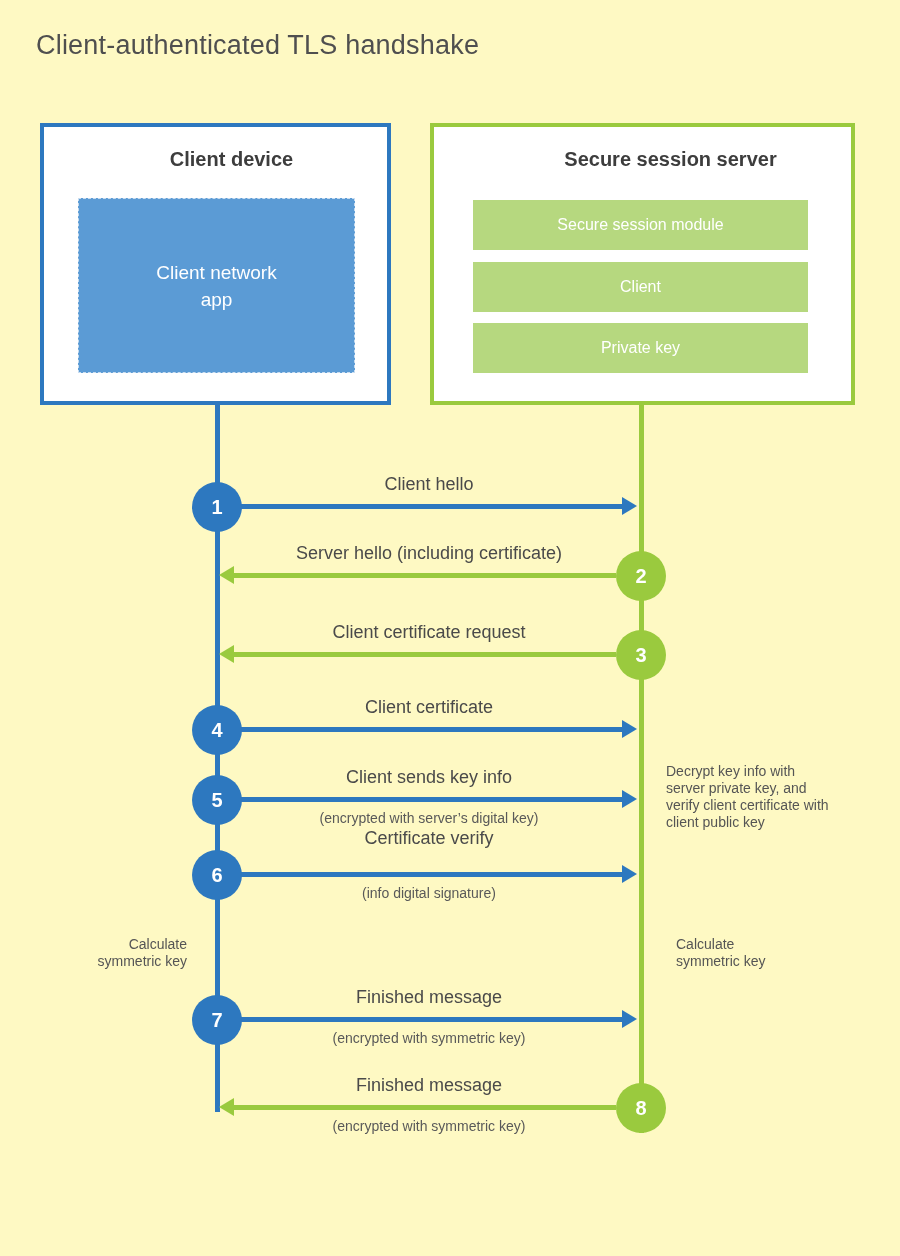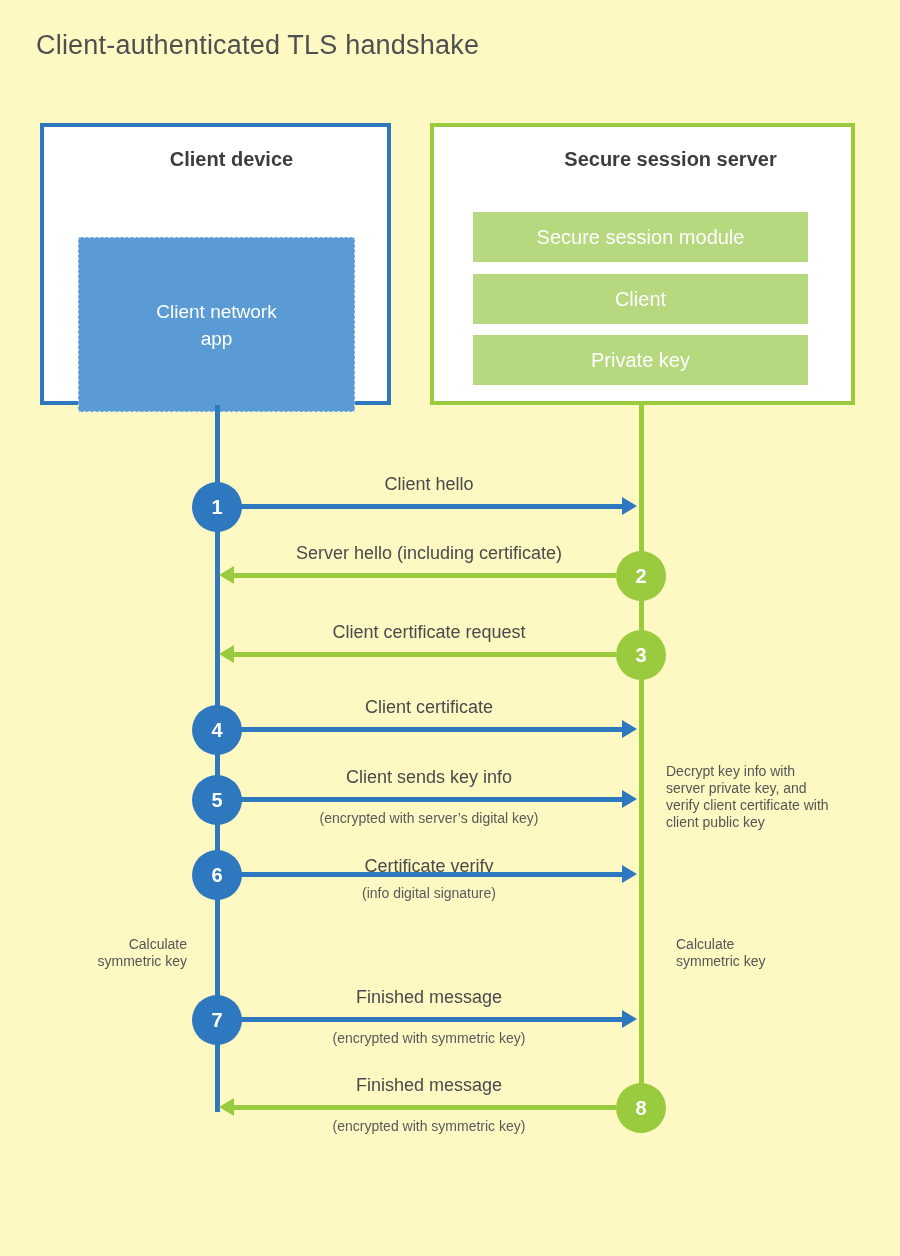--- a/index.html
+++ b/index.html
@@ -17,27 +17,27 @@
   .server-box{left:430px;width:425px;border:4px solid var(--green);}
   .actor-title{
     position:absolute;top:148px;font-size:20px;font-weight:bold;color:#3d3d3d;text-align:center;
   }
   .client-title{left:40px;width:351px;padding-left:16px;}
   .server-title{left:430px;width:425px;margin-left:28px;}
   .app-box{
     position:absolute;left:78px;top:198px;width:277px;height:175px;
     background:var(--blue_fill);border:1px dashed #c9ddf0;box-sizing:border-box;
     display:flex;align-items:center;justify-content:center;text-align:center;
-    color:#ffffff;font-size:19px;line-height:27px;margin-top:39px;
+    color:#ffffff;font-size:19px;line-height:27px;
   }
   .app-box span{display:inline-block;max-width:150px;}
   .module-bar{
     position:absolute;left:473px;width:335px;height:50px;background:var(--green_fill);
     display:flex;align-items:center;justify-content:center;
-    color:#ffffff;font-size:20px;margin-top:12px;
+    color:#ffffff;font-size:16px;
   }
   .vline{position:absolute;width:5px;}
   .vline.blue{background:var(--blue);left:215px;top:405px;height:707px;}
   .vline.green{background:var(--green);left:639px;top:405px;height:728px;}
   .circle{
     position:absolute;width:50px;height:50px;border-radius:50%;
     display:flex;align-items:center;justify-content:center;
     color:#ffffff;font-size:20px;font-weight:bold;z-index:3;
   }
   .circle.blue{background:var(--blue);}
@@ -117,21 +117,21 @@
   </div>
 
   <div>
     <div class="msg" style="top:767px;">Client sends key info</div>
     <div class="arrow blue right" style="left:240px;top:797px;width:382px;"></div>
     <div class="circle blue" style="left:192px;top:775px;">5</div>
     <div class="msg-sub" style="top:810px;">(encrypted with server’s digital key)</div>
   </div>
 
   <div>
-    <div class="msg" style="top:856px;">Certificate verify</div>
+    <div class="msg" style="top:828px;">Certificate verify</div>
     <div class="arrow blue right" style="left:240px;top:872px;width:382px;"></div>
     <div class="circle blue" style="left:192px;top:850px;">6</div>
     <div class="msg-sub" style="top:885px;">(info digital signature)</div>
   </div>
 
   <div>
     <div class="msg" style="top:987px;">Finished message</div>
     <div class="arrow blue right" style="left:240px;top:1017px;width:382px;"></div>
     <div class="circle blue" style="left:192px;top:995px;">7</div>
     <div class="msg-sub" style="top:1030px;">(encrypted with symmetric key)</div>

